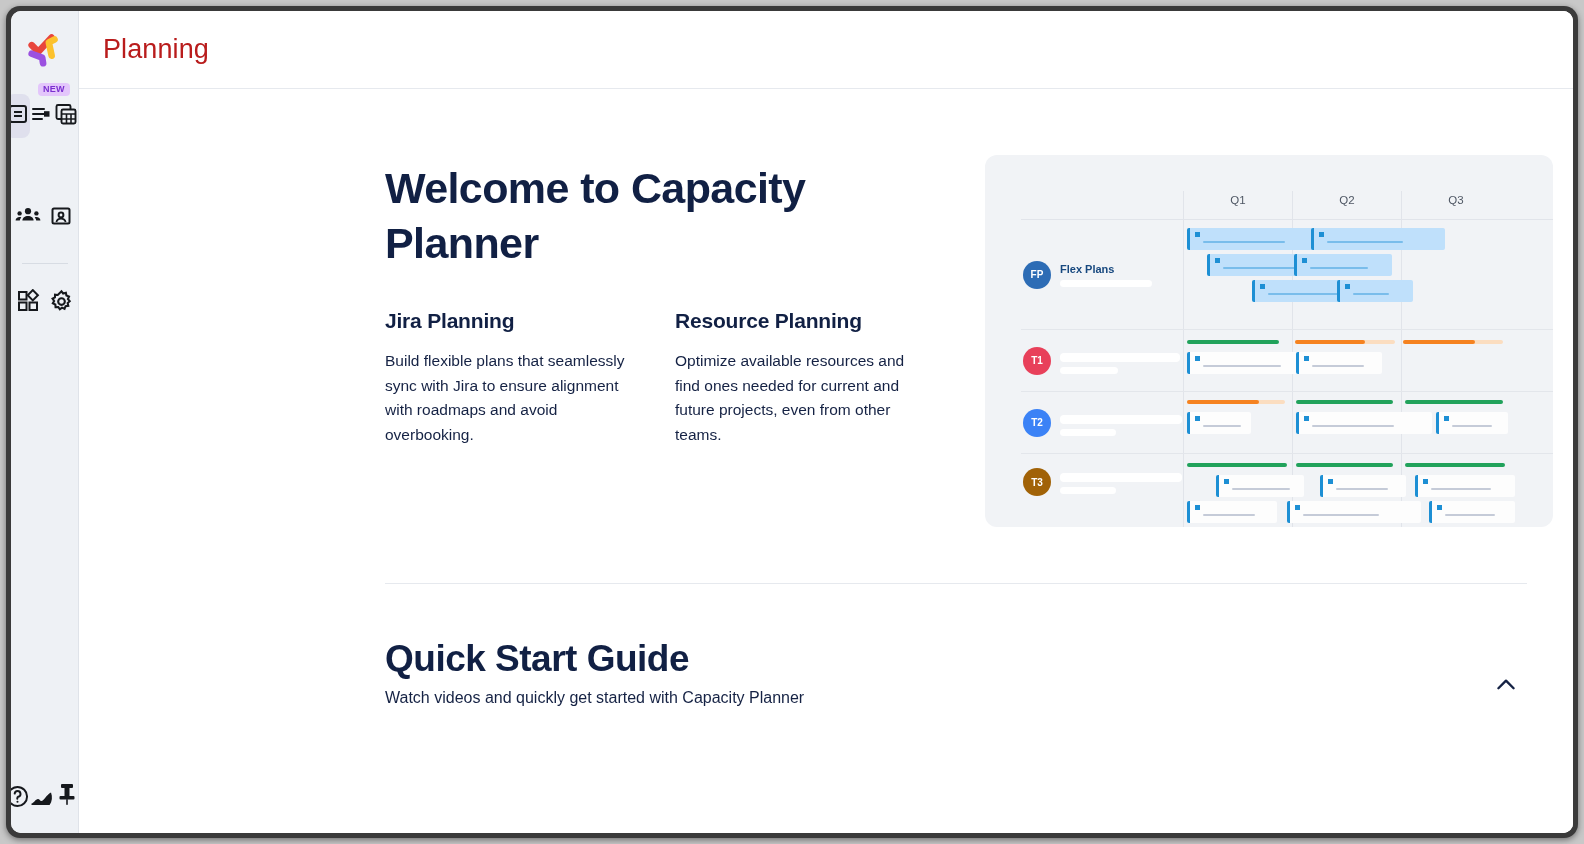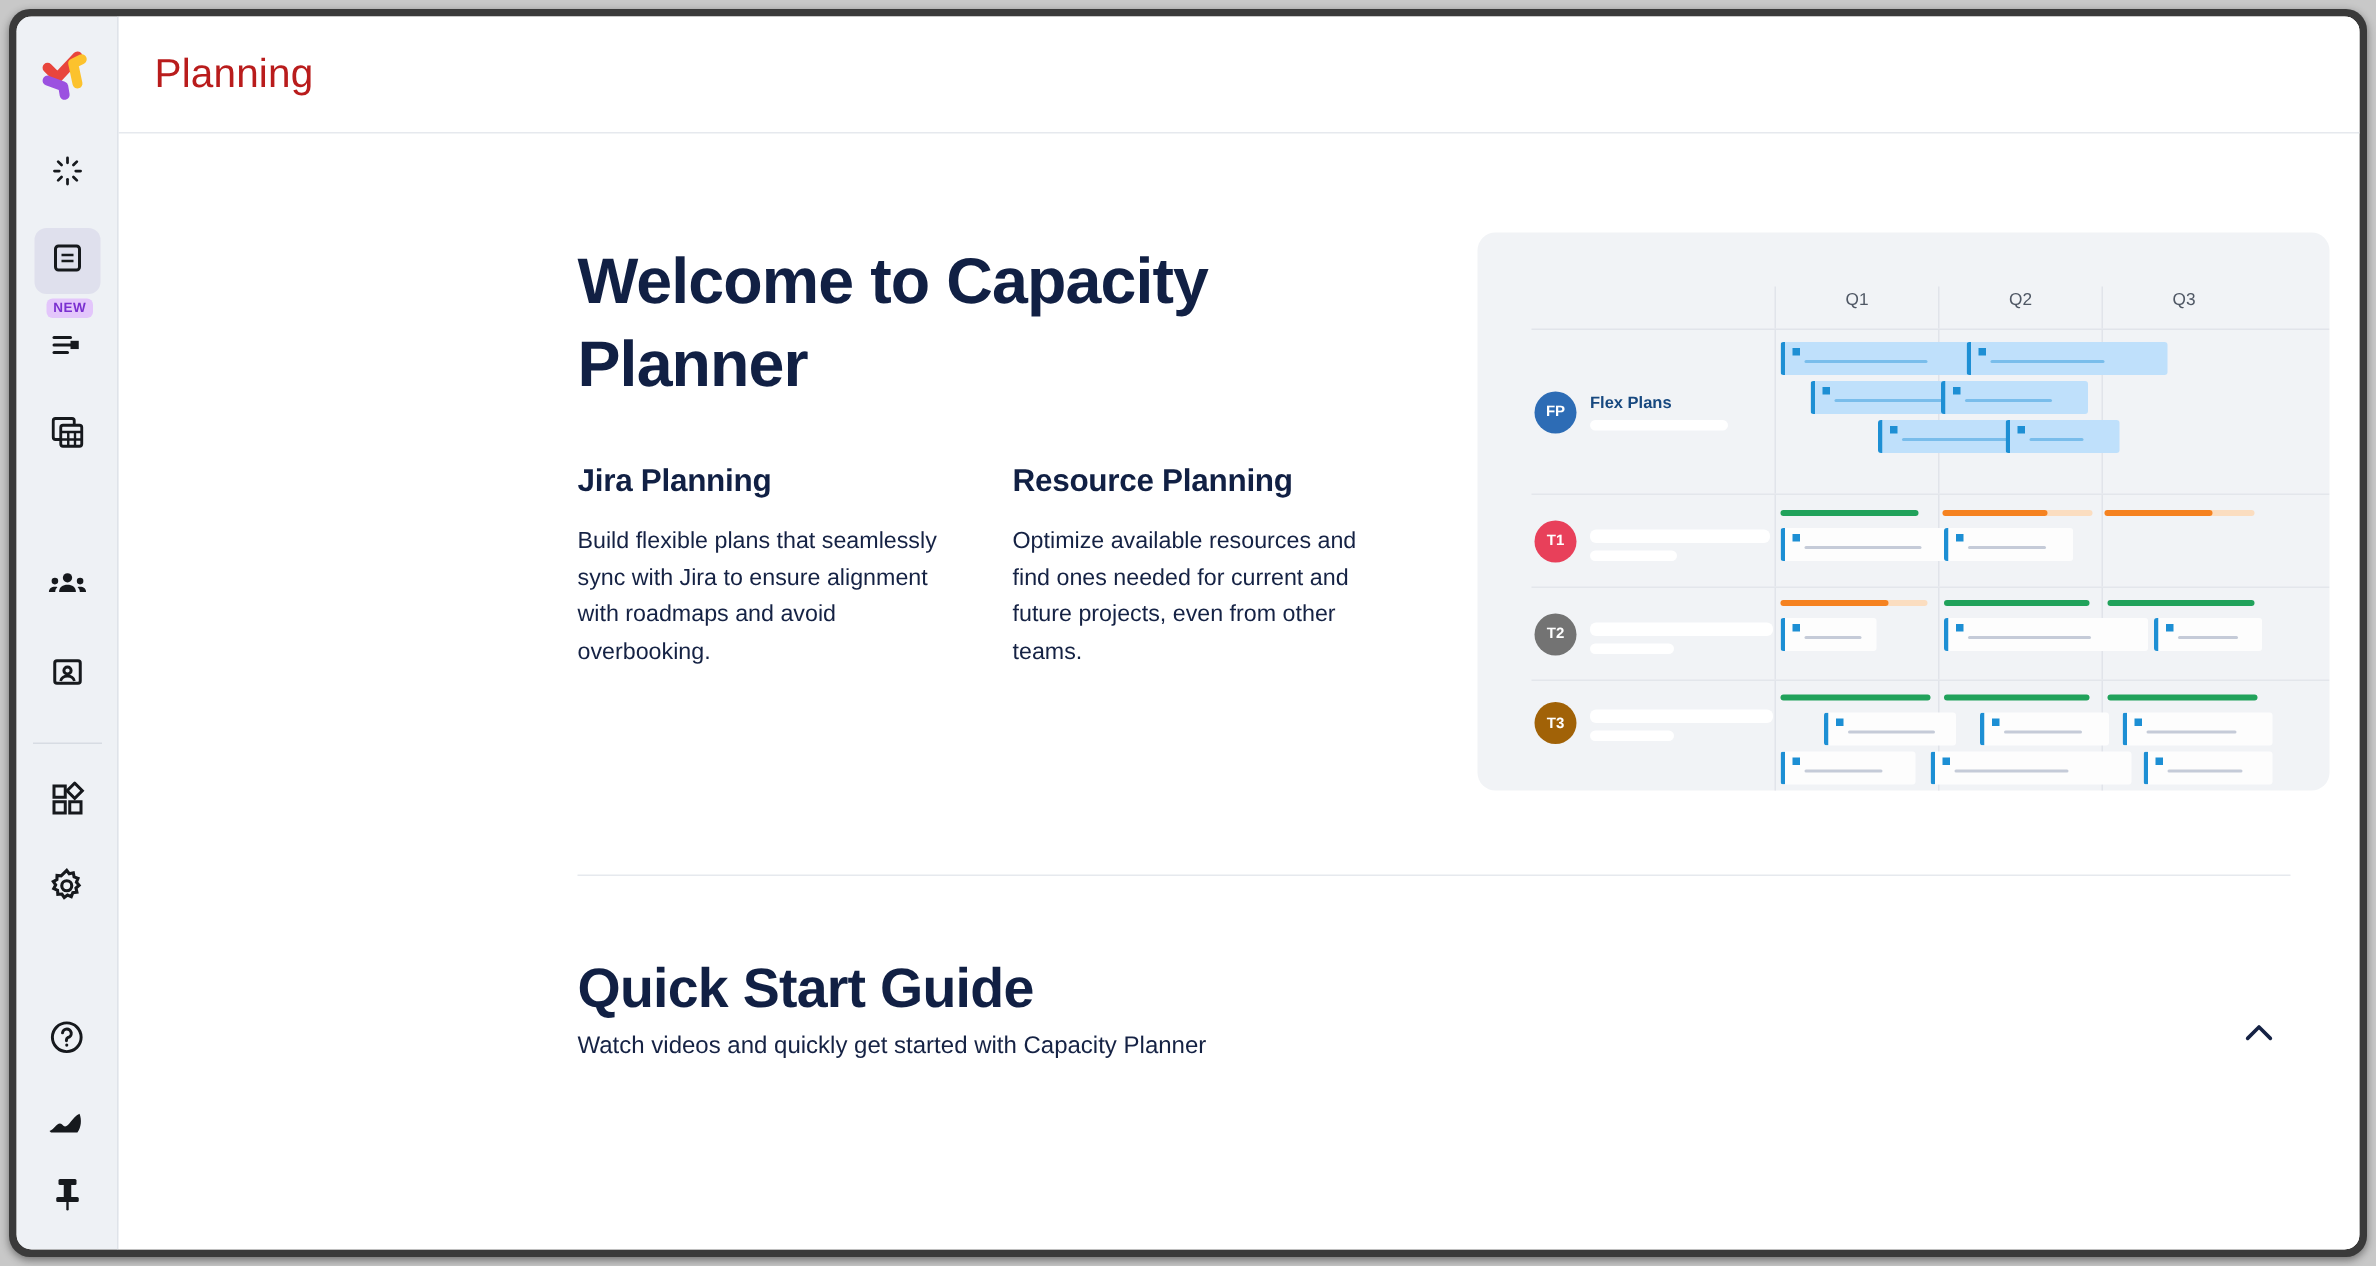--- a/index.html
+++ b/index.html
@@ -40,21 +40,21 @@
     display: flex;
     flex-direction: column;
     align-items: center;
     position: relative;
   }
   .logo-wrap {
     height: 76px;
     display: flex; align-items: center; justify-content: center;
     width: 100%;
   }
-  .rail-group { width: 100%; display: flex; flex-direction: column; align-items: center; justify-content: flex-end; }
+  .rail-group { width: 100%; display: flex; align-items: center; justify-content: flex-end; }
   .rail-btn {
     width: 44px; height: 44px;
     margin: 7px 0;
     border-radius: 8px;
     display: flex; align-items: center; justify-content: center;
     position: relative;
     cursor: pointer;
     color: #16191d;
   }
   .rail-btn.active { background: #dfe0ed; }
@@ -240,21 +240,21 @@
   }
 
   .hr {
     margin: 56px 46px 0 306px;
     height: 1px;
     background: #e6e9ee;
   }
   .qsg {
     padding: 54px 48px 0 306px;
     display: flex;
-    align-items: flex-end;
+    align-items: center;
   }
   .qsg-left { flex: 1 1 auto; }
   .qsg h2 {
     font-size: 37px;
     font-weight: bold;
     color: #112044;
     letter-spacing: -.5px;
   }
   .qsg p {
     margin-top: 9px;
@@ -524,21 +524,21 @@
                     </div>
                     <div class="card white" style="left:113px; top:22px; width:86px;">
                       <span class="dot"></span><span class="ln1" style="width:52px"></span>
                     </div>
                   </div>
                 </div>
               </div>
 
               <div class="tl-row" style="height:62px">
                 <div class="tl-lbl">
-                  <div class="av" style="background:#737373">T2</div>
+                  <div class="av" style="background:#3b82f6">T2</div>
                   <div class="lbl-txt">
                     <div class="sk" style="width:122px; height:9px"></div>
                     <div class="sk" style="width:56px"></div>
                   </div>
                 </div>
                 <div class="tl-grid">
                   <div class="qcol"></div>
                       <div class="qcol"></div>
                       <div class="qcol"></div>
                   <div class="lane">

